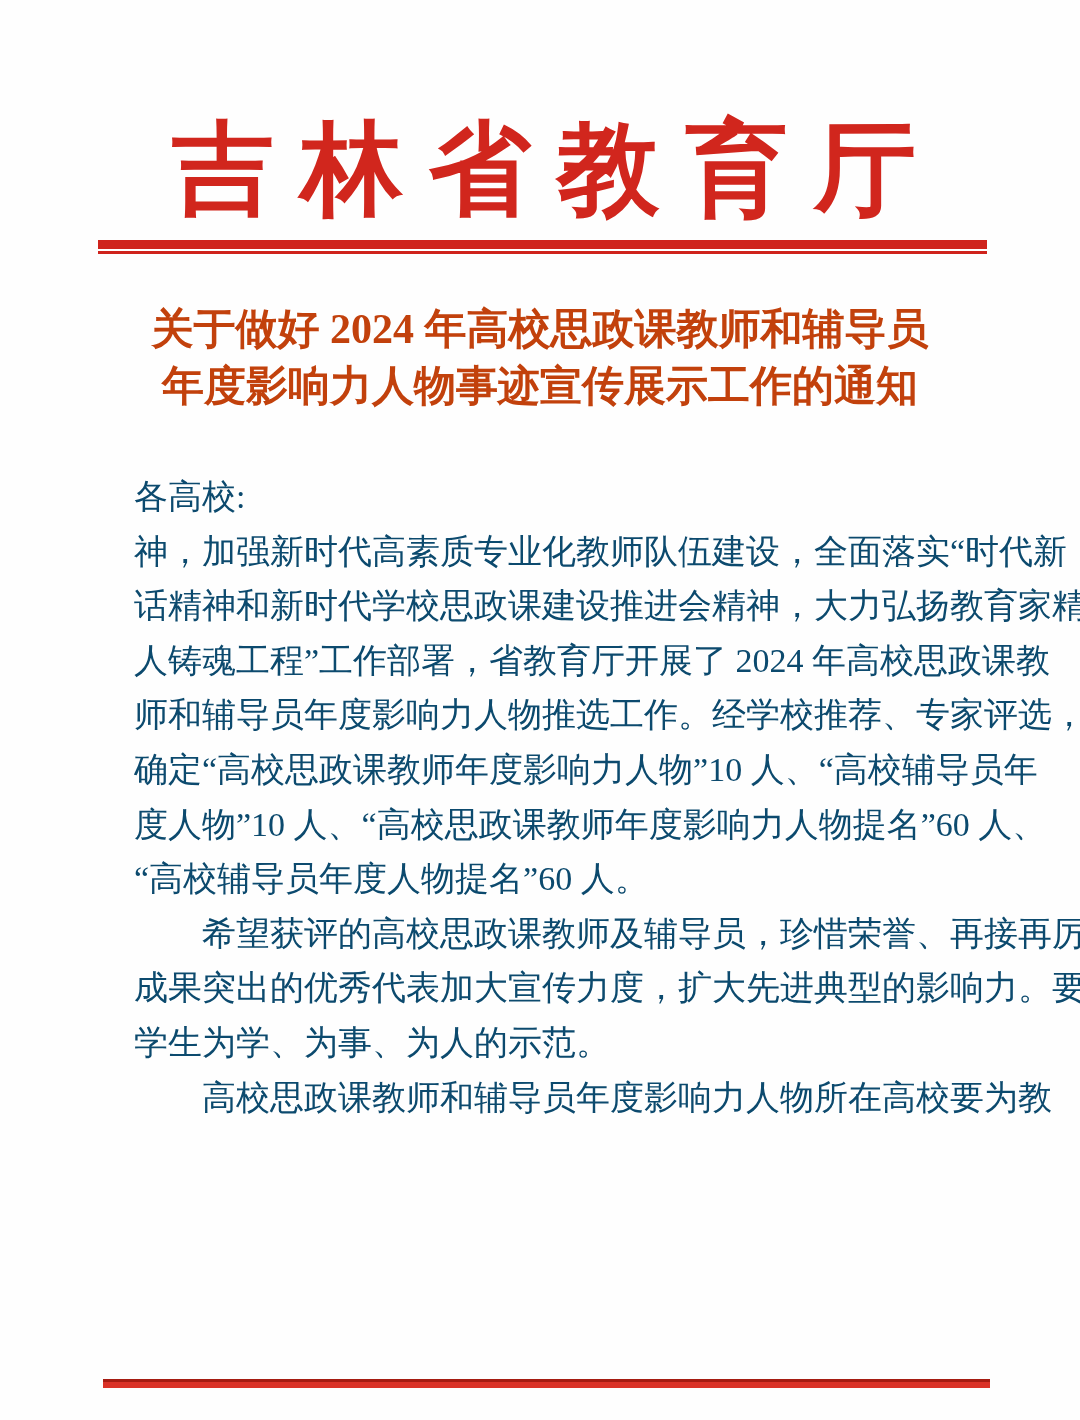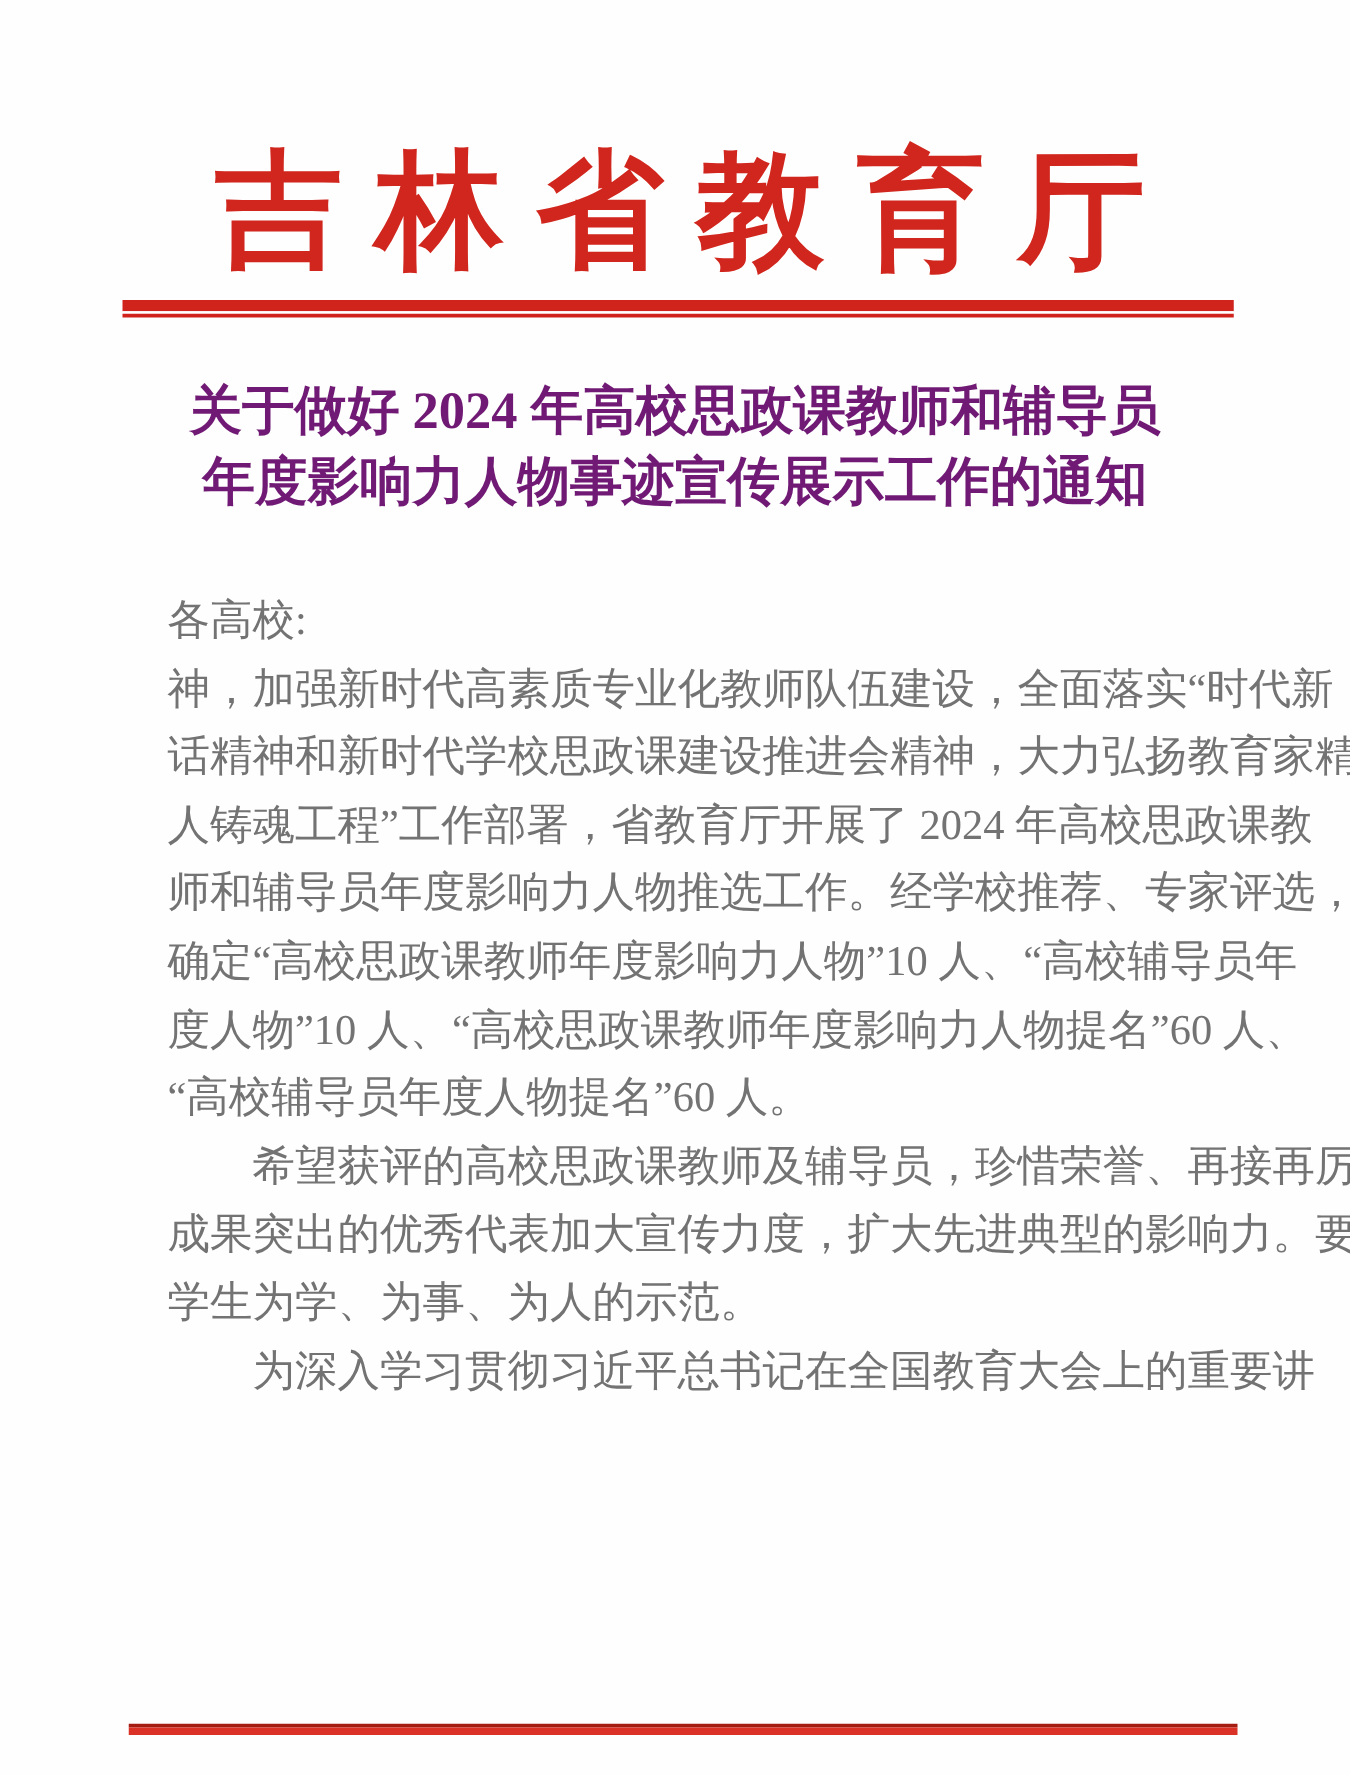--- a/index.html
+++ b/index.html
@@ -105,39 +105,39 @@
     <span>育</span>
     <span>厅</span>
   </div>
 
   <div class="head-rule">
     <div class="thick" style="background: rgb(207, 35, 28);"></div>
     <div class="gap"></div>
     <div class="thin" style="background: rgb(207, 35, 28);"></div>
   </div>
 
-  <div class="doc-title" style="color: #701a75;">
+  <div class="doc-title" style="color: #c2410c;">
     <div>关于做好 2024 年高校思政课教师和辅导员</div>
     <div>年度影响力人物事迹宣传展示工作的通知</div>
   </div>
 
-  <div class="doc-body" style="color: #737373;">
+  <div class="doc-body" style="color: #0c4a6e;">
     <div class="body-line flush">各高校:</div>
 
       <div class="body-line">神，加强新时代高素质专业化教师队伍建设，全面落实“时代新</div>
       <div class="body-line">话精神和新时代学校思政课建设推进会精神，大力弘扬教育家精</div>
       <div class="body-line">人铸魂工程”工作部署，省教育厅开展了 2024 年高校思政课教</div>
       <div class="body-line">师和辅导员年度影响力人物推选工作。经学校推荐、专家评选，</div>
       <div class="body-line">确定“高校思政课教师年度影响力人物”10 人、“高校辅导员年</div>
       <div class="body-line">度人物”10 人、“高校思政课教师年度影响力人物提名”60 人、</div>
       <div class="body-line flush">“高校辅导员年度人物提名”60 人。</div>
       <div class="body-line indent">希望获评的高校思政课教师及辅导员，珍惜荣誉、再接再厉，</div>
       <div class="body-line">成果突出的优秀代表加大宣传力度，扩大先进典型的影响力。要</div>
       <div class="body-line flush">学生为学、为事、为人的示范。</div>
-      <div class="body-line indent">为深入学习贯彻习近平总书记在全国教育大会上的重要讲</div>
+      <div class="body-line indent">高校思政课教师和辅导员年度影响力人物所在高校要为教</div>
     </div>
 
   <div class="foot-rule">
     <div class="thin" style="background: rgb(165, 28, 18);"></div>
     <div class="thick" style="background: rgb(218, 50, 39);"></div>
   </div>
 
 </div>
 
 </body></html>

